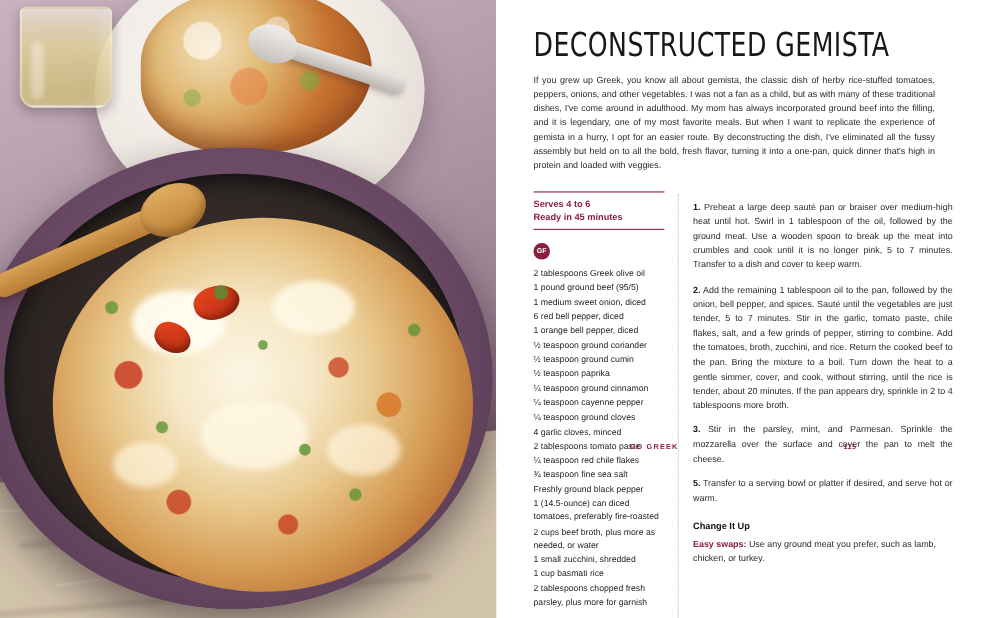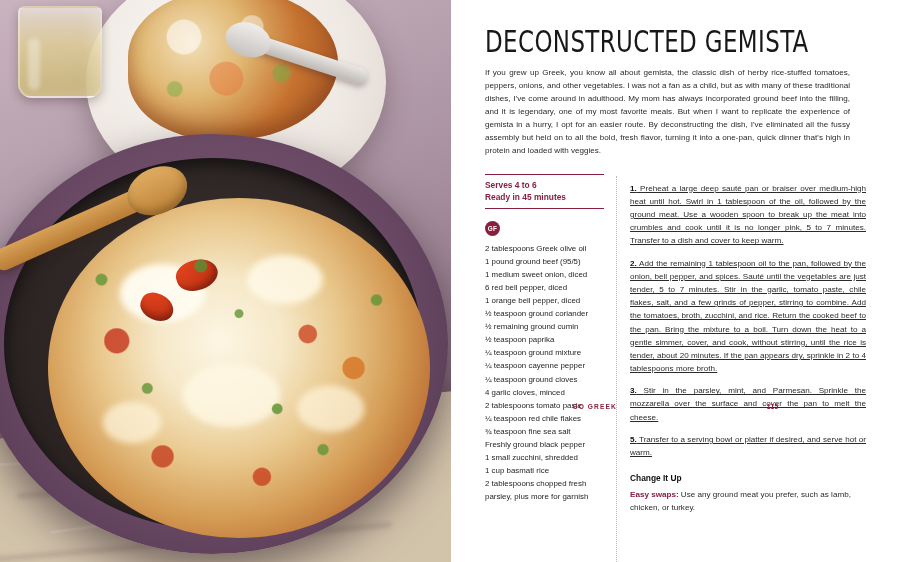--- a/index.html
+++ b/index.html
@@ -264,21 +264,20 @@
   }
   .ingredients li { margin-bottom: 0.5px; }
 
   .steps { margin: 0; padding: 0; }
   .step {
     font-size: 8.1px;
     line-height: 1.63;
     color: #2b2b2d;
     margin-bottom: 9px;
     text-align: justify;
-    text-decoration: underline;
   }
   .step b { color: #111; }
   .change-up {
     font-size: 8.4px;
     font-weight: bold;
     color: #111;
     margin: 14px 0 5px 0;
   }
   .swap {
     font-size: 8.1px;
@@ -346,30 +345,32 @@
         <div class="badge-row">
           <span class="gf-badge">GF</span>
         </div>
         <ul class="ingredients">
           <li>2 tablespoons Greek olive oil</li>
           <li>1 pound ground beef (95/5)</li>
           <li>1 medium sweet onion, diced</li>
           <li>6 red bell pepper, diced</li>
           <li>1 orange bell pepper, diced</li>
           <li>½ teaspoon ground coriander</li>
-          <li>½ remaining ground cumin</li>
+          <li>½ teaspoon ground cumin</li>
           <li>½ teaspoon paprika</li>
-          <li>¼ teaspoon ground mixture</li>
+          <li>¼ teaspoon ground cinnamon</li>
           <li>¼ teaspoon cayenne pepper</li>
           <li>¼ teaspoon ground cloves</li>
           <li>4 garlic cloves, minced</li>
           <li>2 tablespoons tomato paste</li>
           <li>¼ teaspoon red chile flakes</li>
           <li>¾ teaspoon fine sea salt</li>
           <li>Freshly ground black pepper</li>
+          <li>1 (14.5-ounce) can diced tomatoes, preferably fire-roasted</li>
+          <li>2 cups beef broth, plus more as needed, or water</li>
           <li>1 small zucchini, shredded</li>
           <li>1 cup basmati rice</li>
           <li>2 tablespoons chopped fresh parsley, plus more for garnish</li>
 
         </ul>
       </div>
 
       <div class="divider"></div>
 
       <div class="col-right">

